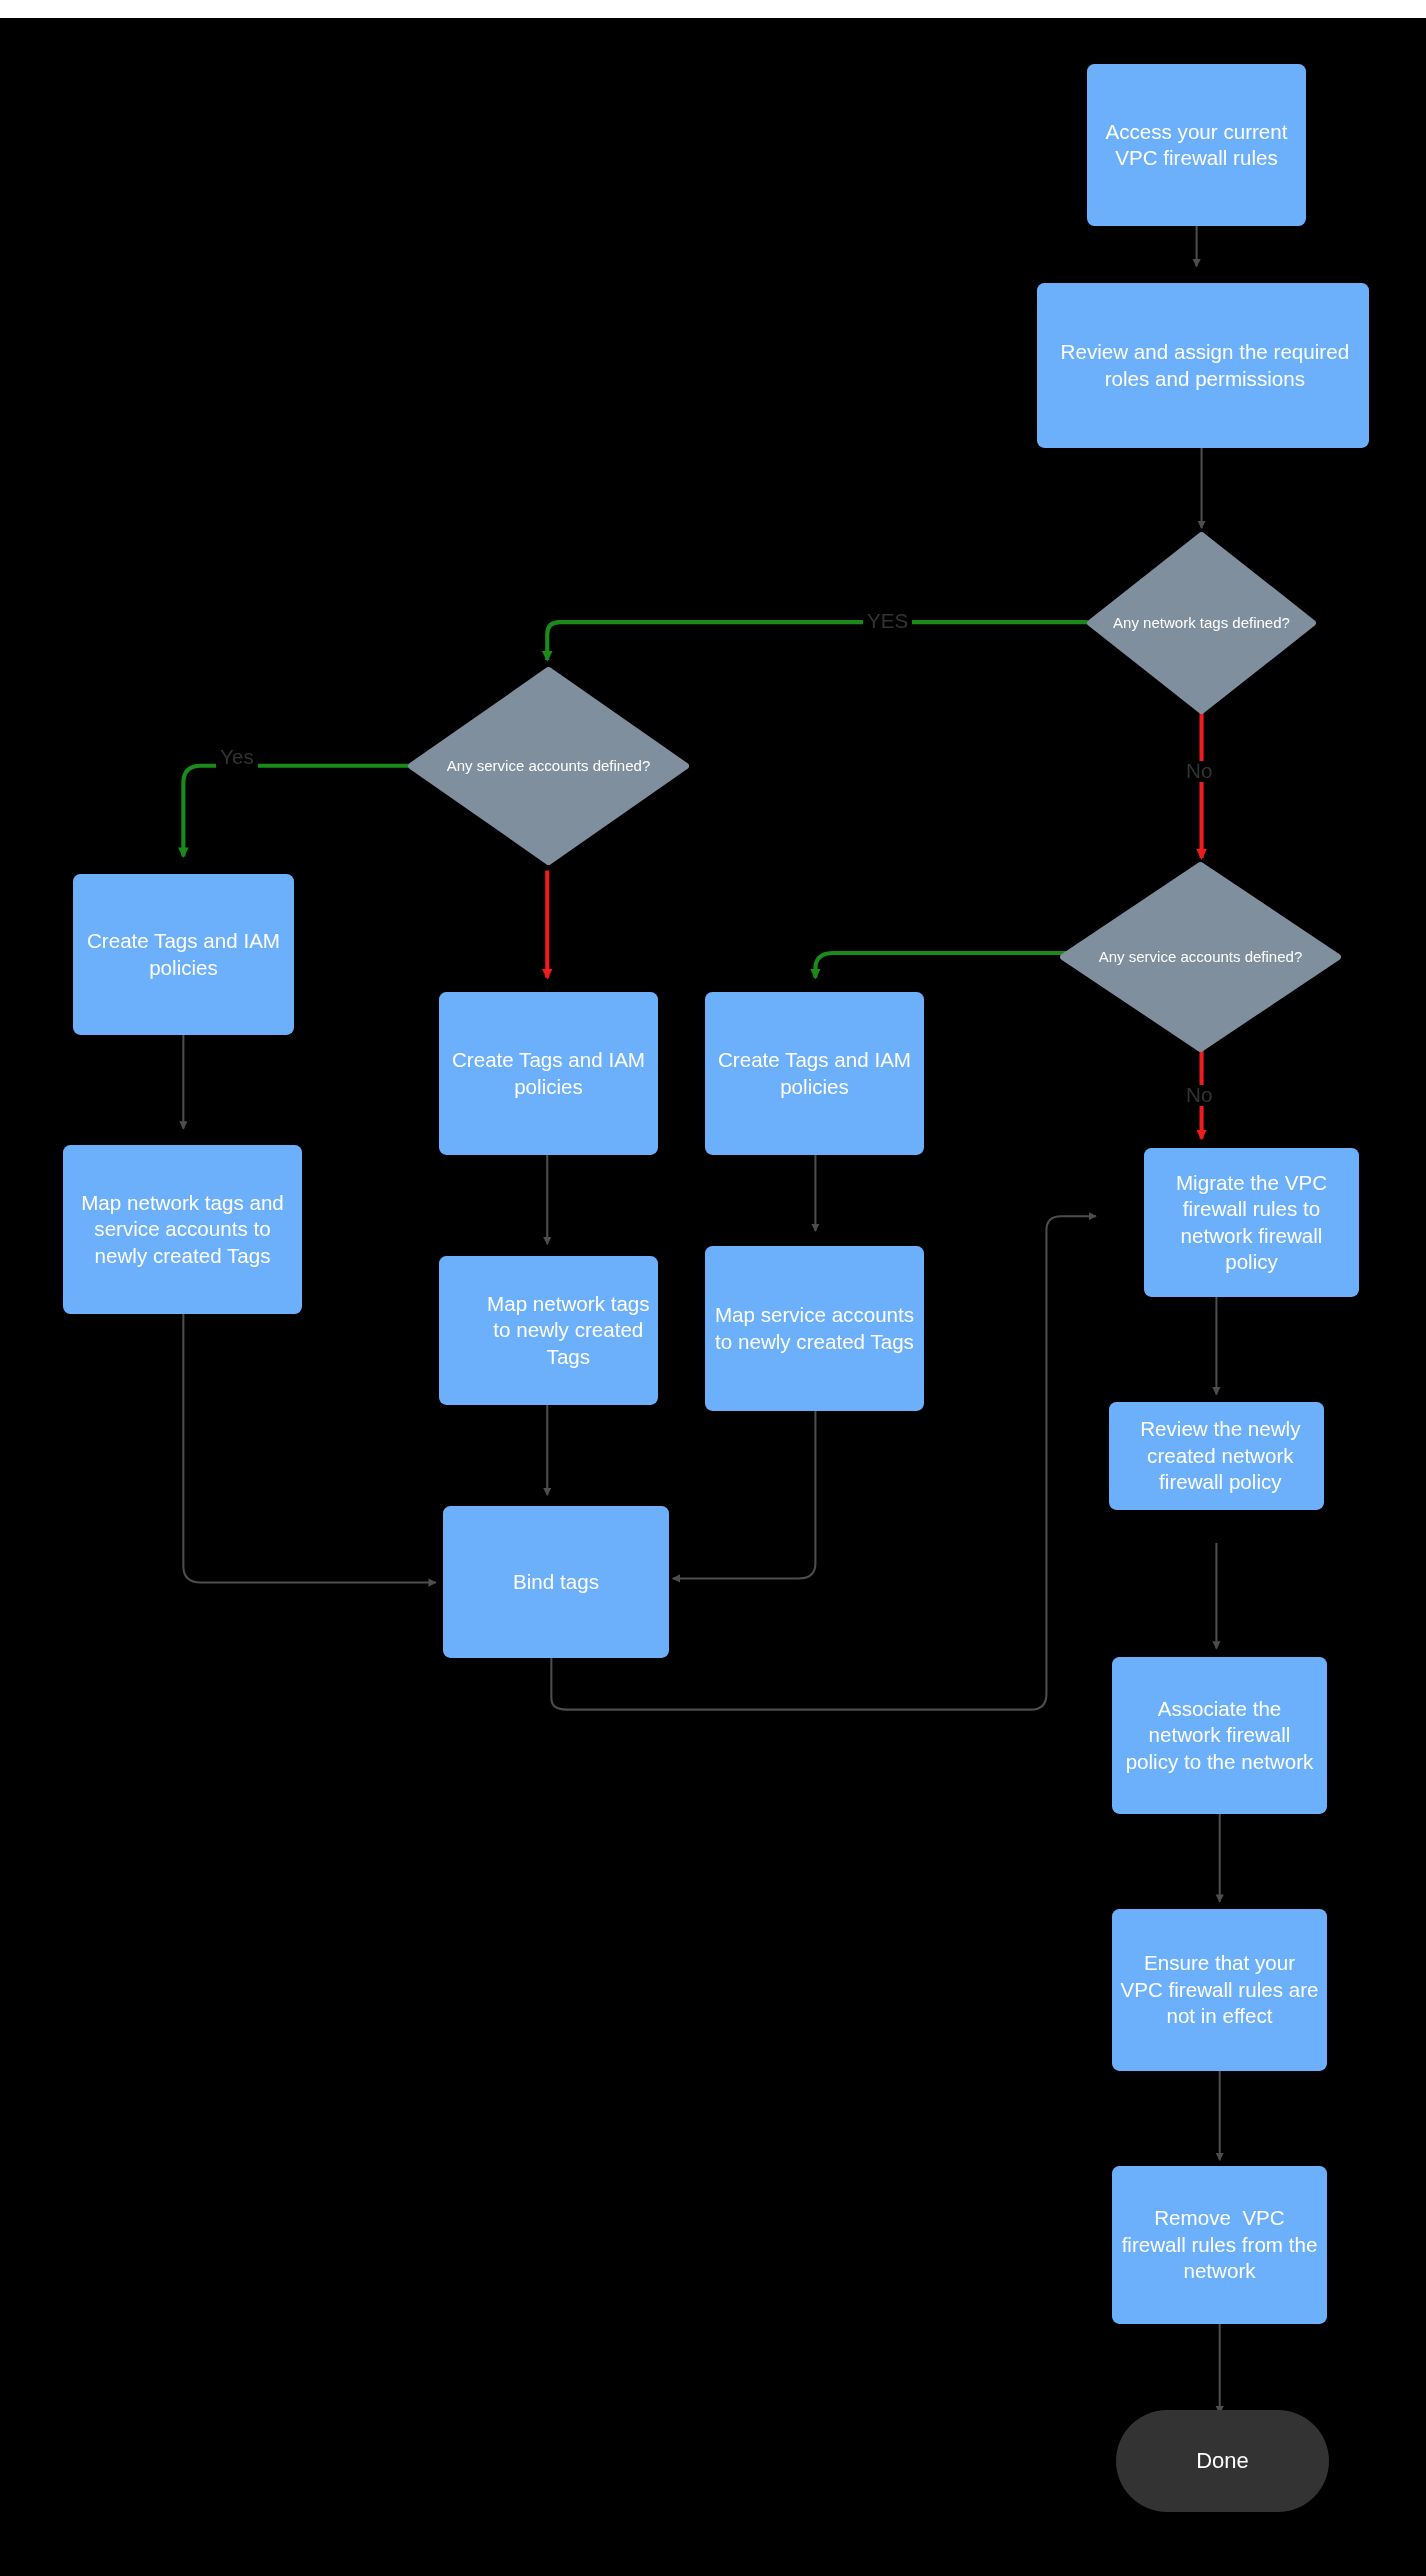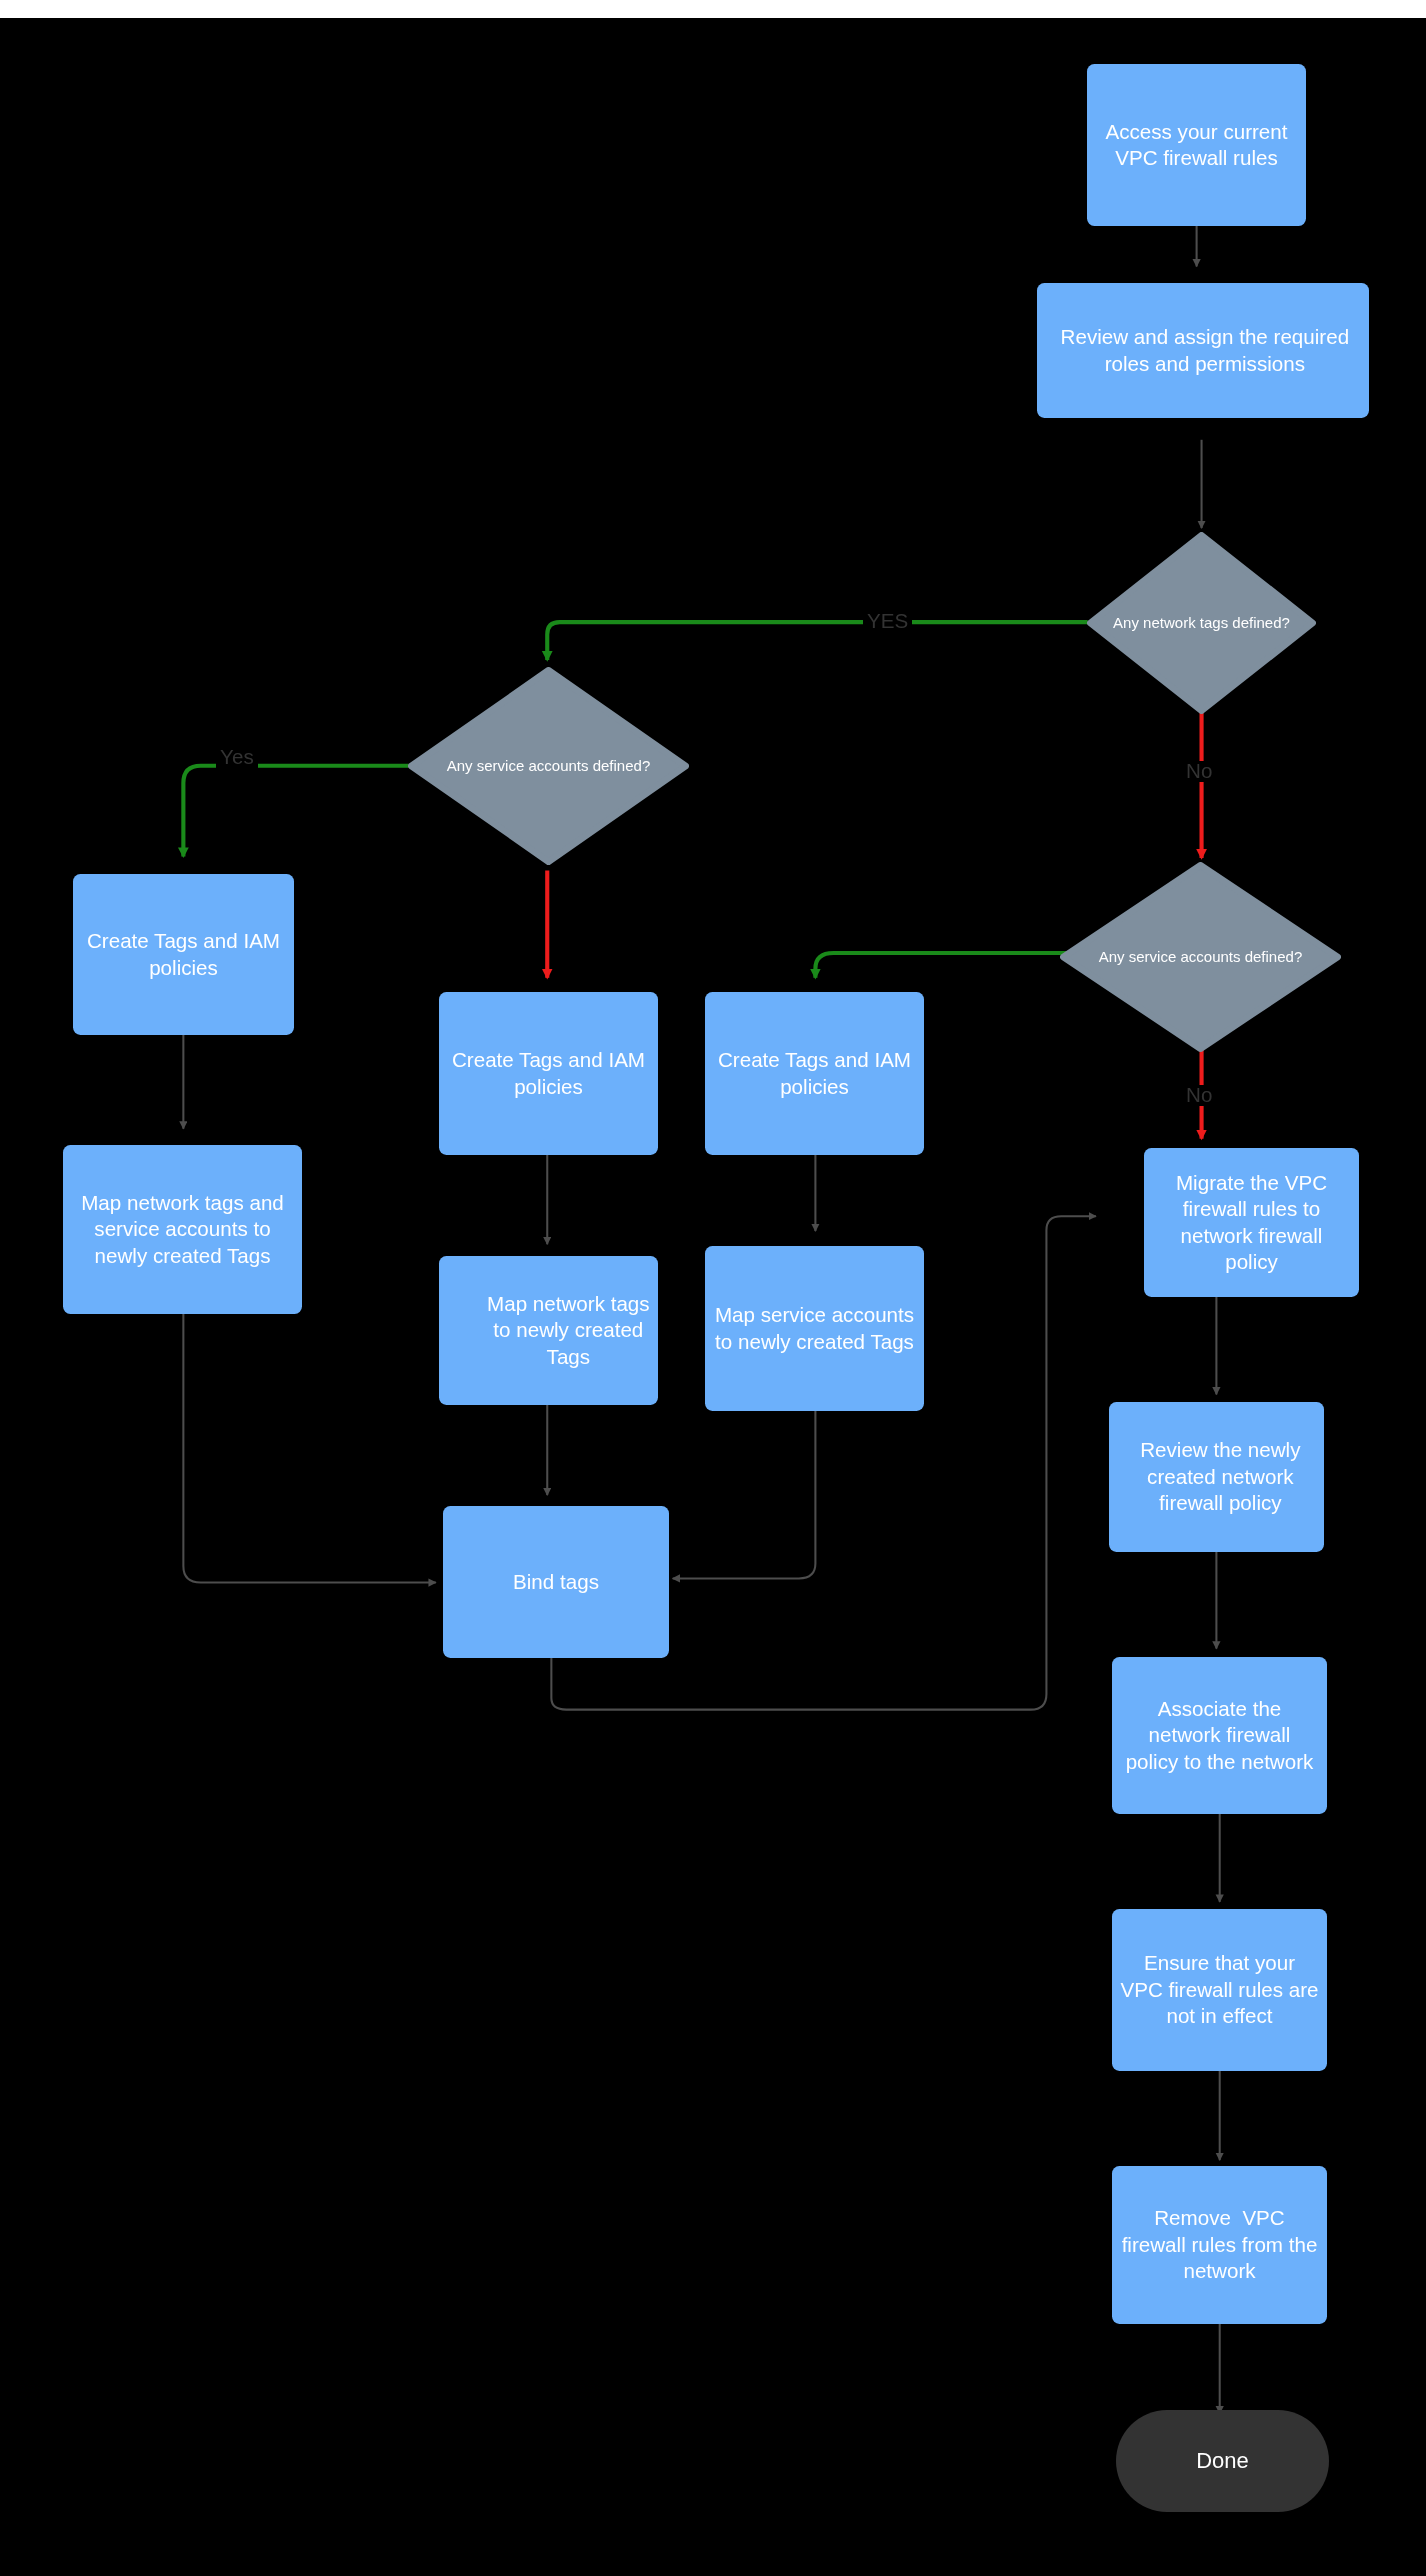--- a/index.html
+++ b/index.html
@@ -147,21 +147,21 @@
 
     <path d="M1478,2500 L1478,2618" stroke="#4d4d4d" stroke-width="2.5" fill="none" marker-end="url(#ah-gray)"></path>
 
     <path d="M1478,2808 L1478,2925" stroke="#4d4d4d" stroke-width="2.5" fill="none" marker-end="url(#ah-gray)"></path>
   </svg>
 
   <div class="node proc" style="left:1087px; top:56px; width:219px; height:162px;">
     <span>Access your current VPC firewall rules</span>
   </div>
 
-  <div class="node proc" style="left:1037px; top:275px; width:332px; height:135px;padding-left:12px;">
+  <div class="node proc" style="left:1037px; top:275px; width:332px; height:165px;padding-left:12px;">
     <span>Review and assign the required roles and permissions</span>
   </div>
 
   <div class="node decision" style="left:1087px; top:532px; width:229px; height:182px;">
     <svg class="dshape" viewBox="0 0 277 220" preserveAspectRatio="none">
       <path d="M138.5,4 L273,110 L138.5,216 L4,110 Z" fill="#7f8f9e" stroke="#7f8f9e" stroke-width="8" stroke-linejoin="round"></path>
     </svg>
     <span class="dlabel">Any network tags defined?</span>
   </div>
 
@@ -204,21 +204,21 @@
   </div>
 
   <div class="node proc" style="left:443px; top:1498px; width:226px; height:152px;">
     <span>Bind tags</span>
   </div>
 
   <div class="node proc" style="left:1144px; top:1140px; width:215px; height:149px;">
     <span>Migrate the VPC firewall rules to network firewall policy</span>
   </div>
 
-  <div class="node proc" style="left:1109px; top:1394px; width:215px; height:150px;padding-left:16px;">
+  <div class="node proc" style="left:1109px; top:1394px; width:215px; height:108px;padding-left:16px;">
     <span>Review the newly created network firewall policy</span>
   </div>
 
   <div class="node proc" style="left:1112px; top:1649px; width:215px; height:157px;">
     <span>Associate the network firewall policy to the network</span>
   </div>
 
   <div class="node proc" style="left:1112px; top:1901px; width:215px; height:162px;">
     <span>Ensure that your VPC firewall rules are not in effect</span>
   </div>

